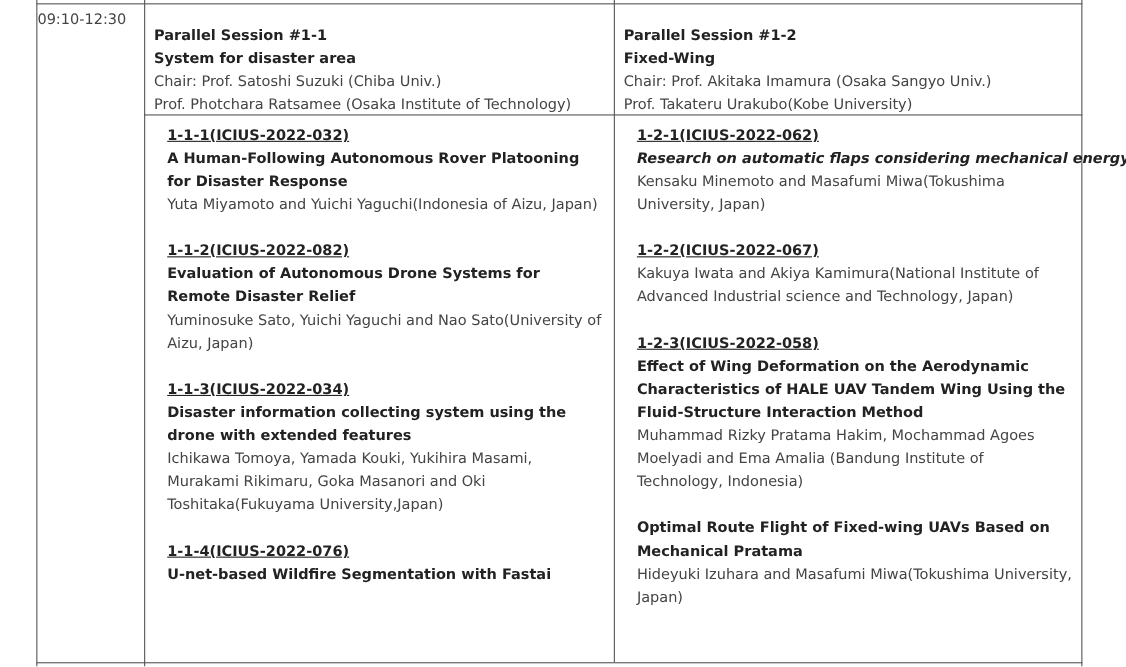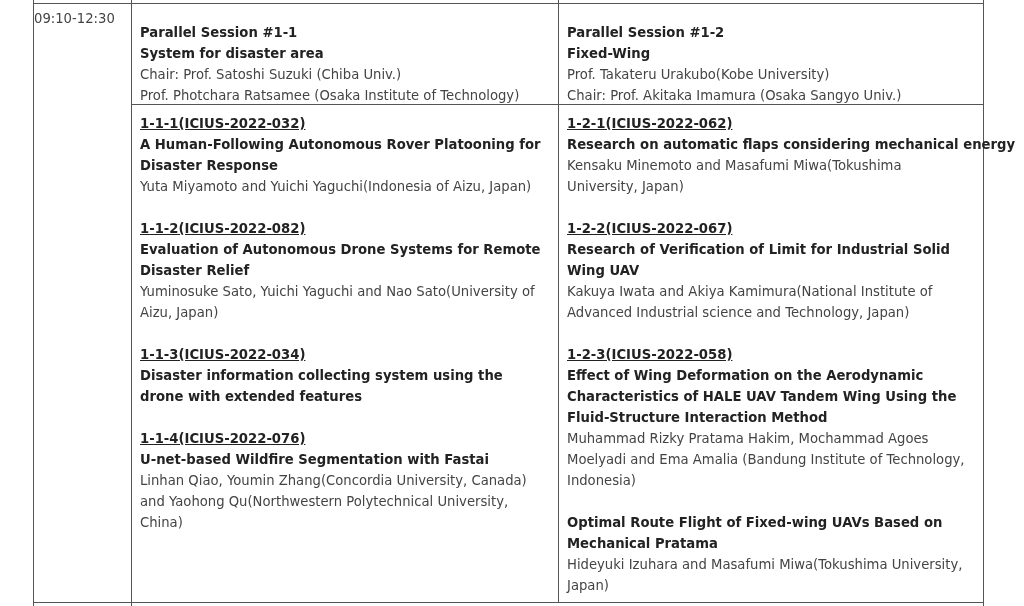--- a/index.html
+++ b/index.html
@@ -13,21 +13,21 @@
     position: absolute; left: 34px; top: 11px; width: 95px;
     font-size: 13.2px; color: #444;
   }
   .cell { position: absolute; line-height: 21px; }
   .c1 { left: 140px; width: 410px; }
   .c2 { left: 567px; width: 409px; }
   .hdr-top { top: 22px; }
   .b { font-weight: bold; color: #222222; }
   .r { text-align: left; color: #444444; }
   .code { font-weight: bold; color: #222222; text-decoration: underline; }
-  .paper { margin-bottom: 21px; }
+  .paper { margin-bottom: 21px; margin-left: 12px; }
   .papers { top: 113px; }
 </style>
 </head>
 <body>
 
 <div>
   <div class="vline" style="left:33px;top:0;height:606px;"></div>
   <div class="vline" style="left:131px;top:0;height:606px;"></div>
   <div class="vline" style="left:558px;top:0;height:602px;"></div>
   <div class="vline" style="left:983px;top:0;height:606px;"></div>
@@ -41,55 +41,54 @@
 <div class="cell c1 hdr-top">
   <div class="b">Parallel Session #1-1</div>
   <div class="b">System for disaster area</div>
   <div class="r">Chair: Prof. Satoshi Suzuki (Chiba Univ.)</div>
   <div class="r">Prof. Photchara Ratsamee (Osaka Institute of Technology)</div>
 </div>
 
 <div class="cell c2 hdr-top">
   <div class="b">Parallel Session #1-2</div>
   <div class="b">Fixed-Wing</div>
+  <div class="r">Chair: Prof. Akitaka Imamura (Osaka Sangyo Univ.)</div>
   <div class="r">Prof. Takateru Urakubo(Kobe University)</div>
-  <div class="r">Chair: Prof. Akitaka Imamura (Osaka Sangyo Univ.)</div>
 </div>
 
 <div class="cell c1 papers">
   <div class="paper">
     <div class="code">1-1-1(ICIUS-2022-032)</div>
     <div class="b">A Human-Following Autonomous Rover Platooning for Disaster Response</div>
     <div class="r">Yuta Miyamoto and Yuichi Yaguchi(Indonesia of Aizu, Japan)</div>
   </div>
   <div class="paper">
     <div class="code">1-1-2(ICIUS-2022-082)</div>
     <div class="b">Evaluation of Autonomous Drone Systems for Remote Disaster Relief</div>
     <div class="r">Yuminosuke Sato, Yuichi Yaguchi and Nao Sato(University of Aizu, Japan)</div>
   </div>
   <div class="paper">
     <div class="code">1-1-3(ICIUS-2022-034)</div>
     <div class="b">Disaster information collecting system using the drone with extended features</div>
+    <div class="r">Ichikawa Tomoya, Yamada Kouki, Yukihira Masami, Murakami Rikimaru, Goka Masanori and Oki Toshitaka(Fukuyama University,Japan)</div>
   </div>
   <div class="paper">
     <div class="code">1-1-4(ICIUS-2022-076)</div>
     <div class="b">U-net-based Wildfire Segmentation with Fastai</div>
-    <div class="r">Linhan Qiao, Youmin Zhang(Concordia University, Canada) and Yaohong Qu(Northwestern Polytechnical University, China)</div>
   </div>
 </div>
 
 <div class="cell c2 papers">
   <div class="paper">
     <div class="code">1-2-1(ICIUS-2022-062)</div>
-    <div class="b" style="white-space:nowrap;">Research on automatic flaps considering mechanical energy</div>
+    <div class="b" style="white-space:nowrap;font-style:italic;">Research on automatic flaps considering mechanical energy</div>
     <div class="r">Kensaku Minemoto and Masafumi Miwa(Tokushima University, Japan)</div>
   </div>
   <div class="paper">
     <div class="code">1-2-2(ICIUS-2022-067)</div>
-    <div class="b">Research of Verification of Limit for Industrial Solid Wing UAV</div>
     <div class="r">Kakuya Iwata and Akiya Kamimura(National Institute of Advanced Industrial science and Technology, Japan)</div>
   </div>
   <div class="paper">
     <div class="code">1-2-3(ICIUS-2022-058)</div>
     <div class="b">Effect of Wing Deformation on the Aerodynamic Characteristics of HALE UAV Tandem Wing Using the Fluid-Structure Interaction Method</div>
     <div class="r">Muhammad Rizky Pratama Hakim, Mochammad Agoes Moelyadi and Ema Amalia (Bandung Institute of Technology, Indonesia)</div>
   </div>
   <div class="paper">
     <div class="b">Optimal Route Flight of Fixed-wing UAVs Based on Mechanical Pratama</div>
     <div class="r">Hideyuki Izuhara and Masafumi Miwa(Tokushima University, Japan)</div>

